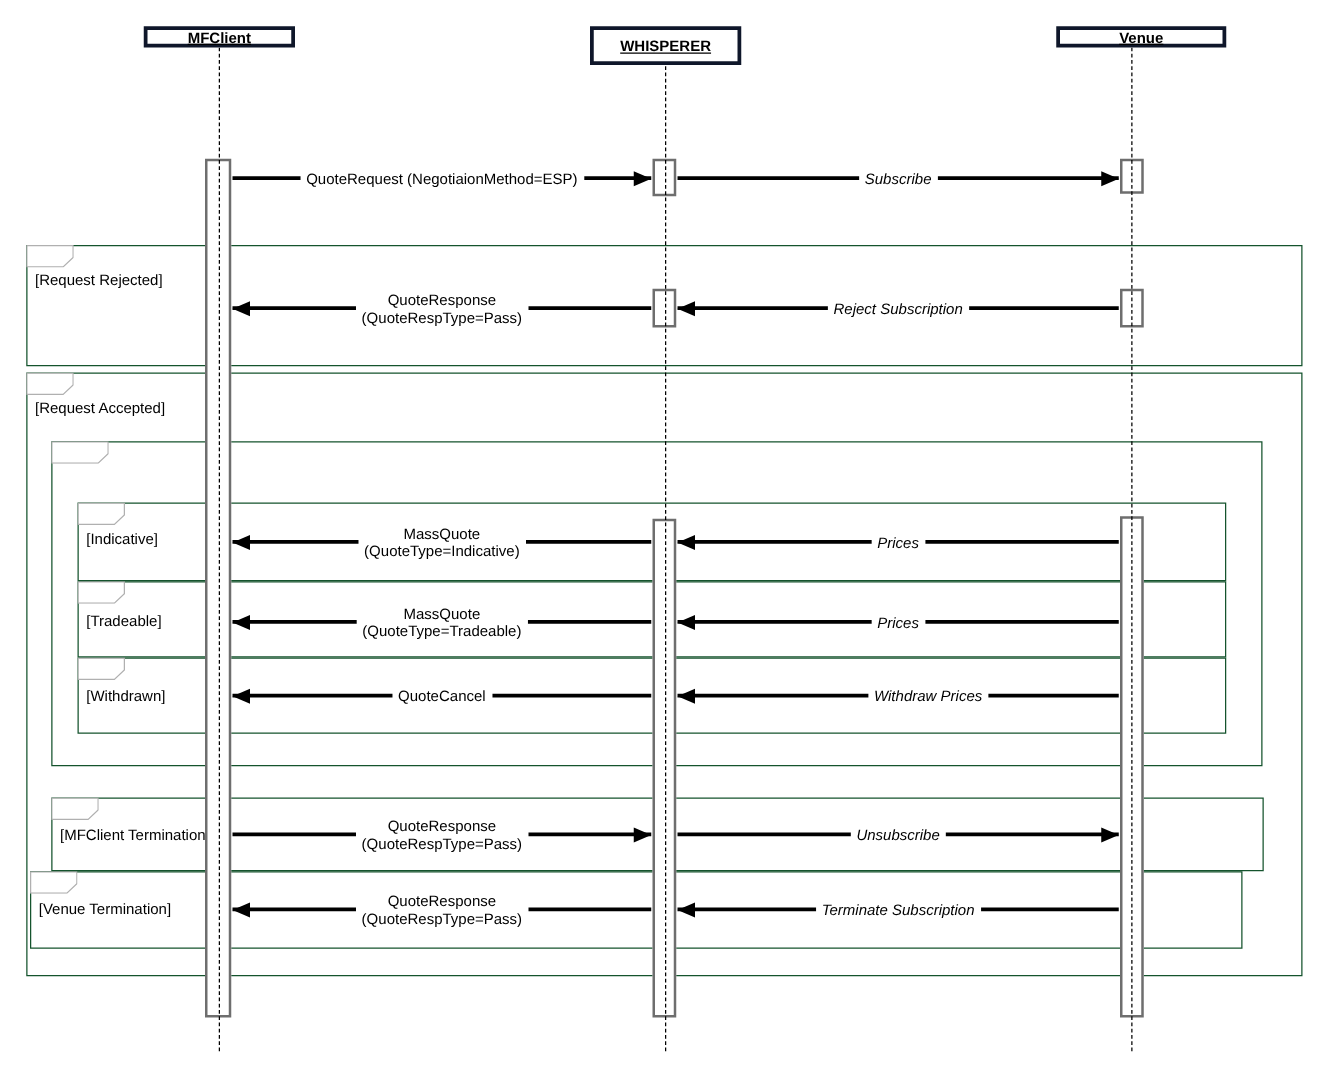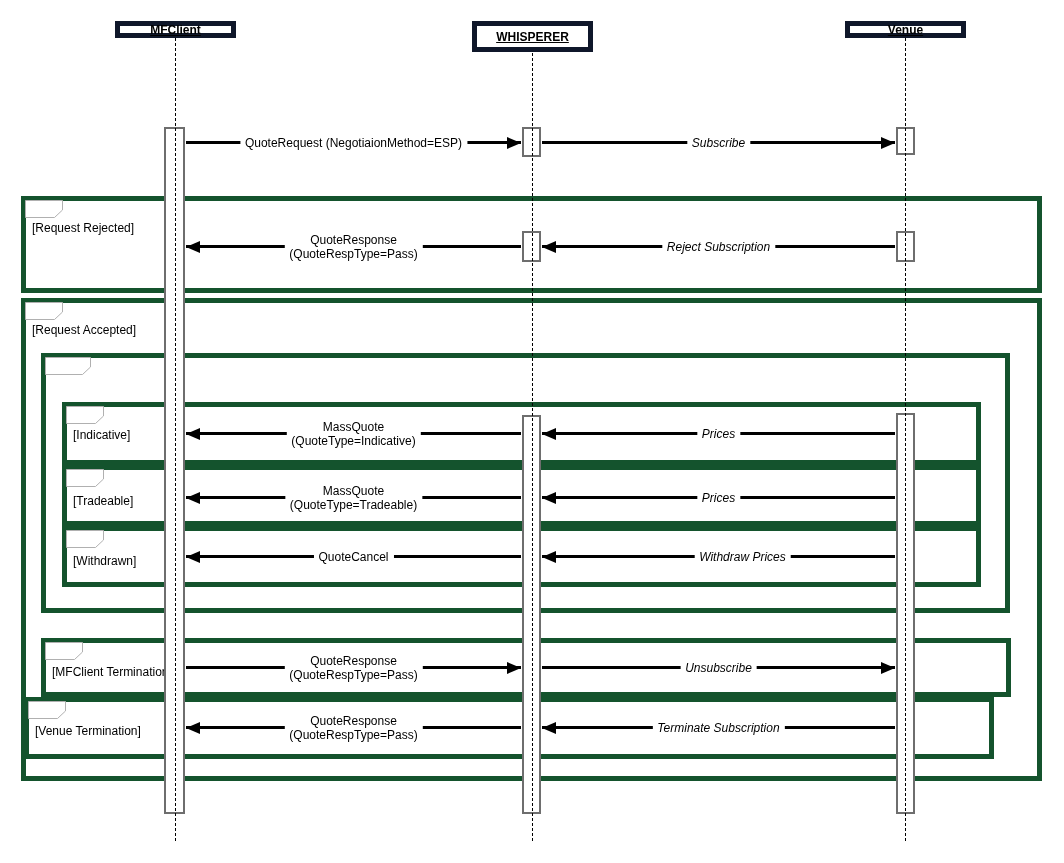--- a/index.html
+++ b/index.html
@@ -1,32 +1,32 @@
 <!DOCTYPE html>
 <html><head>
 <meta charset="utf-8">
 <style>
   html,body { margin:0; padding:0; background:#ffffff; }
   #diagram {
     position:relative; width:1064px; height:863px; background:#ffffff;
     font-family:"Liberation Sans", sans-serif; color:#000; overflow:hidden;
   }
   .actor-head {
-    position:absolute; box-sizing:border-box; border:5px solid #0f172a; background:#fff;
+    position:absolute; box-sizing:border-box; border:3px solid #0f172a; background:#fff;
     font-size:12px; font-weight:bold; text-decoration:underline; text-align:center;
     z-index:6; display:flex; align-items:center; justify-content:center;
   }
   .lifeline {
     position:absolute; width:0; border-left:1px dashed #000; z-index:3;
   }
   .activation {
     position:absolute; box-sizing:border-box; border:2px solid #6e6e6e; background:#fff; z-index:2;
   }
   .frame {
-    position:absolute; box-sizing:border-box; border:5px solid #14532d; background:transparent; z-index:1;padding-left:16px;
+    position:absolute; box-sizing:border-box; border:1px solid #14532d; background:transparent; z-index:1;padding-left:16px;
   }
   .frame-tab { position:absolute; left:-1px; top:-1px; z-index:1; }
   .frame-tab-label {
     position:absolute; left:7px; top:1px; font-size:12px; line-height:15px; white-space:nowrap;
   }
   .frame-guard {
     position:absolute; left:6px; font-size:12px; line-height:16px; white-space:nowrap; z-index:4;
   }
   .msg-line { position:absolute; height:3px; background:#000; z-index:4; }
   .msg-head { position:absolute; width:0; height:0; z-index:4; }
@@ -181,16 +181,16 @@
     <div class="msg-head left" style="left: 542px; top: 722px;"></div>
     <div class="msg-label italic" style="left: 718.5px; top: 728px;">
       <div>Terminate Subscription</div>
     </div>
     <div class="actor-head" style="left: 115px; top: 21px; width: 121px; height: 17px;">
       <span>MFClient</span>
     </div>
     <div class="actor-head" style="left: 472px; top: 21px; width: 121px; height: 31px;">
       <span>WHISPERER</span>
     </div>
-    <div class="actor-head" style="left: 845px; top: 21px; width: 121px; height: 17px;">
+    <div class="actor-head" style="left: 845px; top: 21px; width: 136px; height: 17px;">
       <span>Venue</span>
     </div>
   </div>
 
 </body></html>

